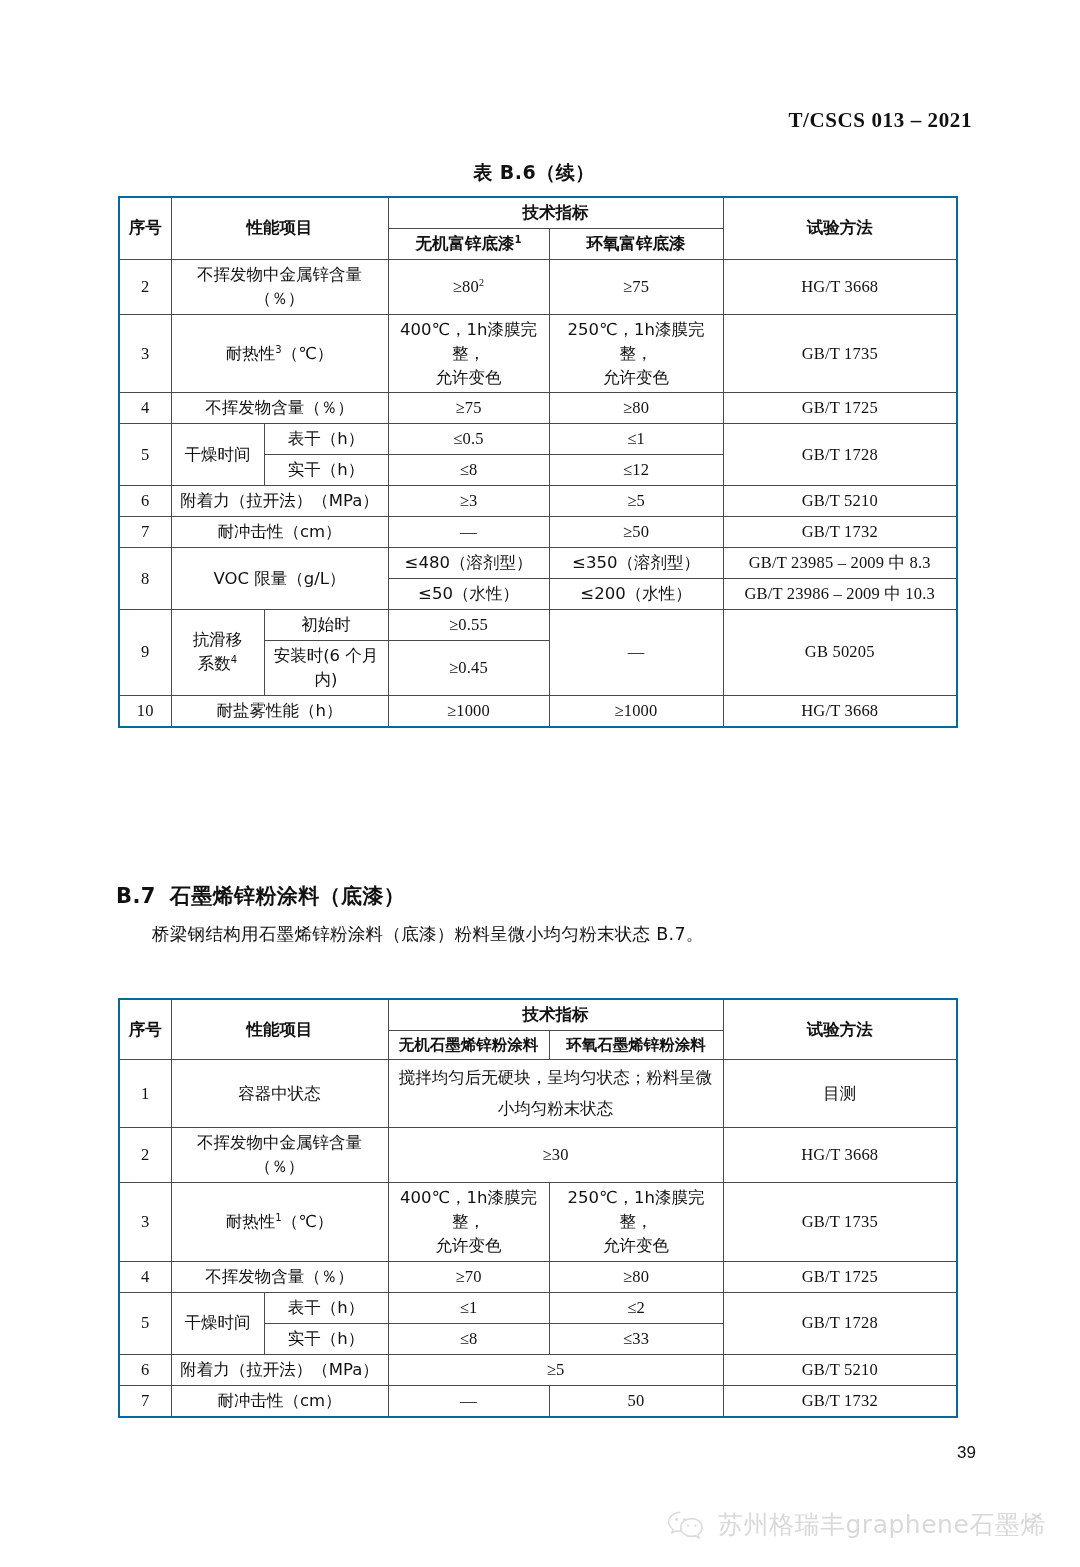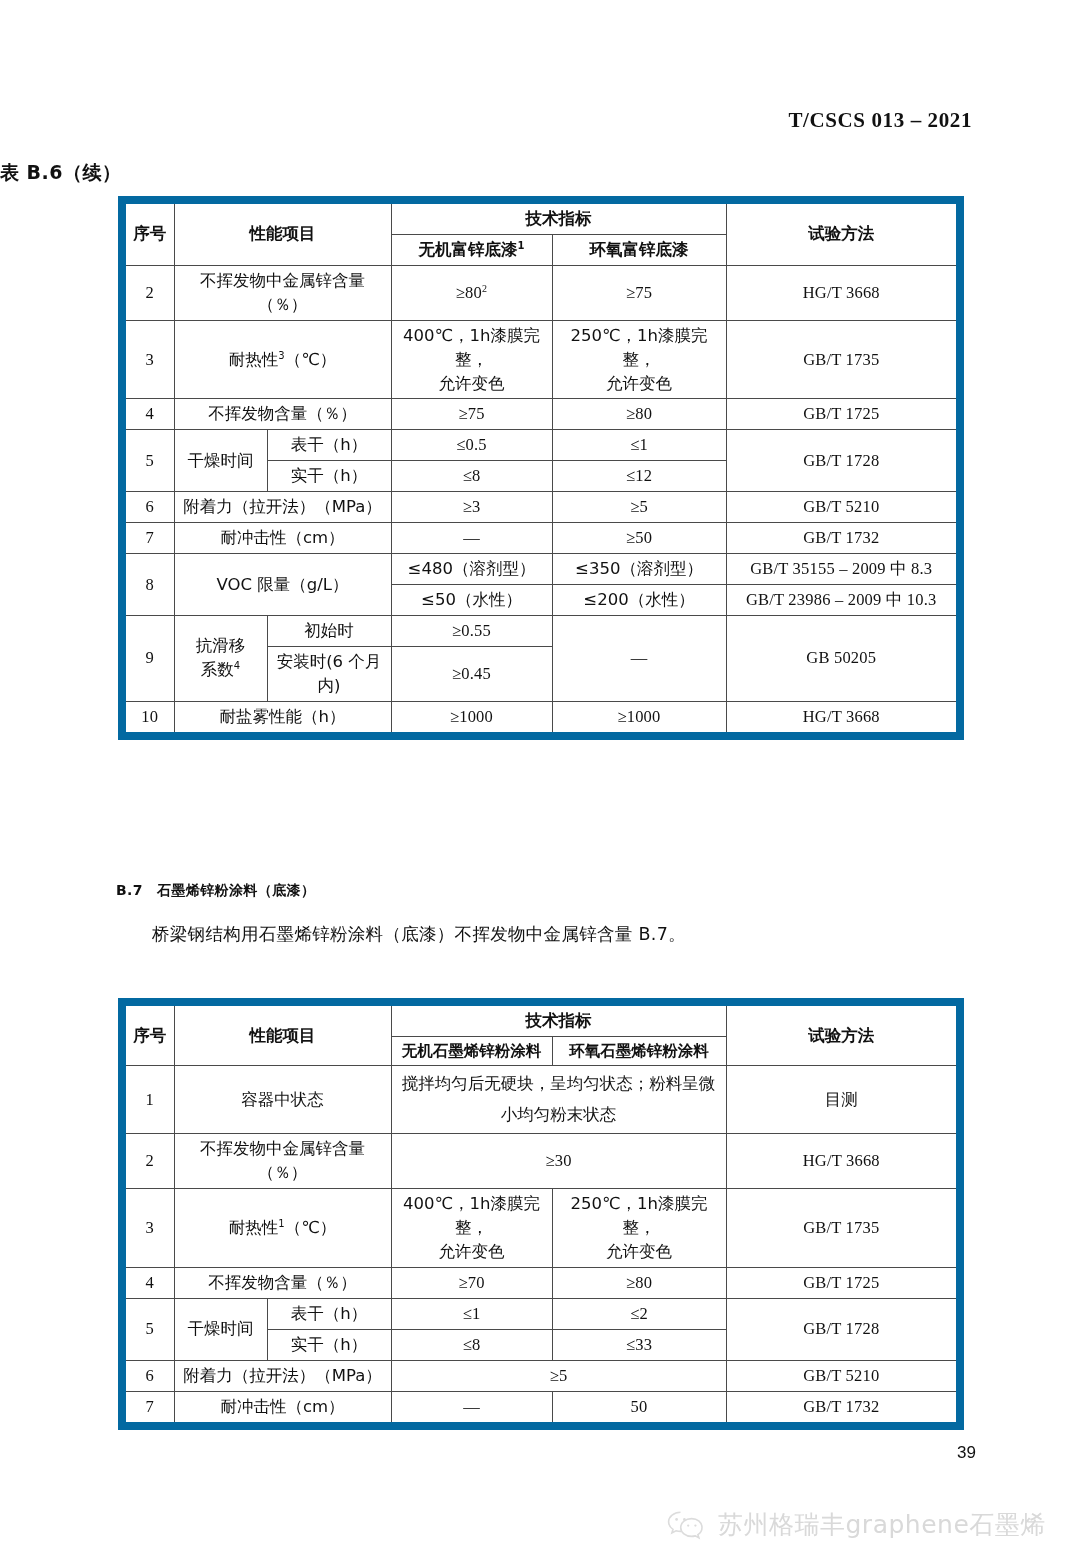--- a/index.html
+++ b/index.html
@@ -33,21 +33,21 @@
     font-size: 21px;
     letter-spacing: 0.6px;
     white-space: nowrap;
   }
 
   
   .tbl-caption {
     position: absolute;
     left: 0;
     width: 1068px;
-    text-align: left;
+    text-align: center;
     font-weight: bold;
     font-size: 19px;
     font-family: "DejaVu Sans", "Liberation Sans", sans-serif;
     letter-spacing: 0.5px;
   }
   #cap-b6 { top: 160px; }
   #cap-b7 { top: 955px; font-size: 18.5px; }
 
   
   table.std {
@@ -61,21 +61,21 @@
     border: 1px solid #4a4a4a;
     text-align: center;
     vertical-align: middle;
     padding: 3px 4px;
     line-height: 1.45;
     font-weight: normal;
   }
   
   table.std {
     outline: none;
-    border: 8px solid #0369a1;
+    border: 2px solid #0369a1;
   }
   table.std .hdr {
     font-weight: bold;
     font-family: "DejaVu Sans", "Liberation Sans", sans-serif;
     font-size: 16.5px;
   }
   .cjk {
     font-family: "DejaVu Sans", "Liberation Sans", sans-serif;
   }
   .lat {
@@ -105,21 +105,21 @@
   }
   .notes div { white-space: nowrap; }
 
   
   .clause-head {
     position: absolute;
     left: 116px;
     top: 882px;
     font-family: "DejaVu Sans", "Liberation Sans", sans-serif;
     font-weight: bold;
-    font-size: 14px;
+    font-size: 21px;
     letter-spacing: .4px;
   }
   .clause-head .num { margin-right: 14px; }
   .clause-body {
     position: absolute;
     left: 152px;
     top: 922px;
     font-family: "DejaVu Sans", "Liberation Sans", sans-serif;
     font-size: 17.5px;
     letter-spacing: .3px;
@@ -242,21 +242,21 @@
         <td class="lat">—</td>
         <td class="lat">≥50</td>
         <td class="lat">GB/T 1732</td>
       </tr>
 
       <tr>
         <td rowspan="2" class="lat">8</td>
         <td rowspan="2" colspan="2" class="cjk">VOC 限量（g/L）</td>
         <td class="cjk">≤480（溶剂型）</td>
         <td class="cjk">≤350（溶剂型）</td>
-        <td class="lat">GB/T 35155 – 2009 中 8.3</td>
+        <td class="lat">GB/T 23985 – 2009 中 8.3</td>
       </tr>
       <tr>
         <td class="cjk">≤50（水性）</td>
         <td class="cjk">≤200（水性）</td>
         <td class="lat">GB/T 23986 – 2009 中 10.3</td>
       </tr>
 
       <tr>
         <td rowspan="2" class="lat">9</td>
         <td rowspan="2" class="cjk">
@@ -280,21 +280,21 @@
         <td class="lat">≥1000</td>
         <td class="lat">HG/T 3668</td>
       </tr>
     </tbody>
   </table>
 
 
   <div class="clause-head">
     <span class="num">B.7</span><span>石墨烯锌粉涂料（底漆）</span>
   </div>
-  <div class="clause-body">桥梁钢结构用石墨烯锌粉涂料（底漆）不挥发物中金属锌含量 B.7。</div>
+  <div class="clause-body">桥梁钢结构用石墨烯锌粉涂料（底漆）粉料呈微小均匀粉末状态 B.7。</div>
 
 
   <table class="std" id="table-b7">
     <colgroup>
       <col style="width:52px">
       <col style="width:93px">
       <col style="width:124px">
       <col style="width:161px">
       <col style="width:174px">
       <col style="width:234px">

